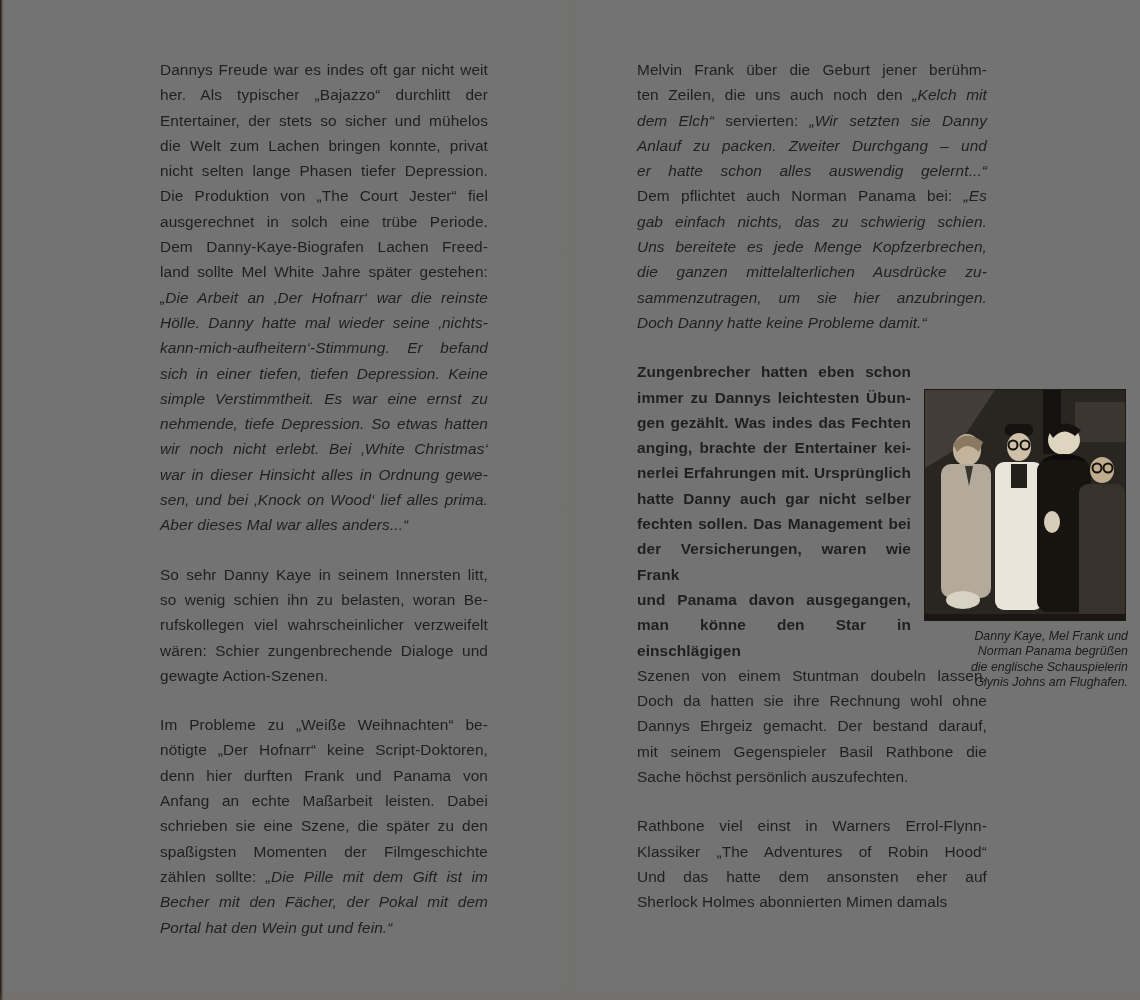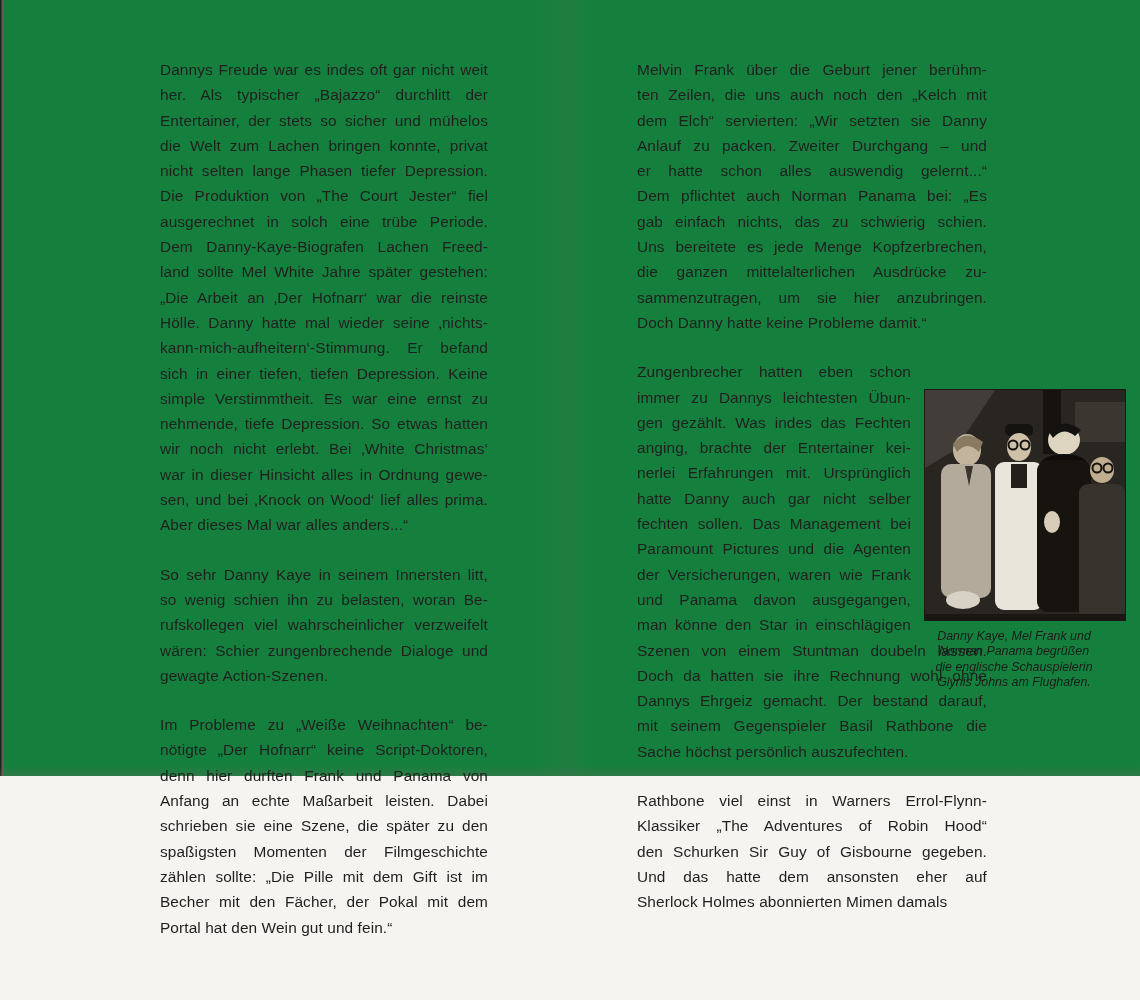--- a/index.html
+++ b/index.html
@@ -2,22 +2,22 @@
 <html lang="de"><head>
 <meta charset="utf-8">
 <style>
   html,body{margin:0;padding:0;}
   body{
     width:1140px;height:1000px;overflow:hidden;
     font-family:"Liberation Sans","DejaVu Sans",sans-serif;
     background:#f6f4f1;
   }
   .spread{
-    position:relative;width:1140px;height:776px;
-    background:#15803d;color:#1f1f1f;
+    position:relative;width:1140px;height:1000px;
+    background:#737373;color:#1f1f1f;
   }
   
   .spine-edge{
     position:absolute;left:0;top:0;width:4px;height:100%;
     background:linear-gradient(to right,#16130f,#6a645c 70%,rgba(106,100,92,0));
   }
   .gutter-shadow{
     position:absolute;left:536px;top:0;width:56px;height:100%;
     background:linear-gradient(to right,rgba(110,100,90,0) 0%,rgba(110,100,90,0.06) 40%,rgba(110,100,90,0.10) 58%,rgba(110,100,90,0) 100%);
   }
@@ -31,31 +31,31 @@
     font-size:15.4px;line-height:25.3px;letter-spacing:0.1px;
   }
   .col-left{left:160px;width:328px;}
   .col-right{left:637px;width:350px;}
   .para + .para{margin-top:24px;}
   .line{
     text-align:justify;text-align-last:justify;
     -moz-text-align-last:justify;
   }
   .line.last{text-align-last:left;-moz-text-align-last:left;}
-  .line.narrow{margin-right:76px;}
-  .it{}
+  .line.narrow{margin-right:76px;font-weight:bold;}
+  .it{font-style:italic;}
   
   .photo{
     position:absolute;left:925px;top:390px;width:200px;height:230px;margin:0;
     outline:1px solid #1c1a17;background:#292622;
   }
   .photo svg{display:block;width:100%;height:100%;}
   .photo-caption{
     position:absolute;left:900px;top:629px;width:228px;
-    text-align:center;font-style:italic;
+    text-align:right;font-style:italic;
     font-size:12.4px;line-height:15.3px;color:#1b1b1b;
   }
 </style>
 </head>
 <body>
 
 <div class="spread">
 
   <div class="spine-edge"></div>
   <div class="gutter-shadow"></div>
@@ -117,34 +117,32 @@
         <div class="line last"><span class="it">Doch Danny hatte keine Probleme damit.“</span></div>
       </div>
       <div class="para">
         <div class="line narrow"><span>Zungenbrecher hatten eben schon</span></div>
         <div class="line narrow"><span>immer zu Dannys leichtesten Übun-</span></div>
         <div class="line narrow"><span>gen gezählt. Was indes das Fechten</span></div>
         <div class="line narrow"><span>anging, brachte der Entertainer kei-</span></div>
         <div class="line narrow"><span>nerlei Erfahrungen mit. Ursprünglich</span></div>
         <div class="line narrow"><span>hatte Danny auch gar nicht selber</span></div>
         <div class="line narrow"><span>fechten sollen. Das Management bei</span></div>
-        <div class="line narrow"><span>Paramount Pictures und die Agenten</span></div>
         <div class="line narrow"><span>der Versicherungen, waren wie Frank</span></div>
         <div class="line narrow"><span>und Panama davon ausgegangen,</span></div>
         <div class="line narrow"><span>man könne den Star in einschlägigen</span></div>
         <div class="line"><span>Szenen von einem Stuntman doubeln lassen.</span></div>
         <div class="line"><span>Doch da hatten sie ihre Rechnung wohl ohne</span></div>
         <div class="line"><span>Dannys Ehrgeiz gemacht. Der bestand darauf,</span></div>
         <div class="line"><span>mit seinem Gegenspieler Basil Rathbone die</span></div>
         <div class="line last"><span>Sache höchst persönlich auszufechten.</span></div>
       </div>
       <div class="para">
         <div class="line"><span>Rathbone viel einst in Warners Errol-Flynn-</span></div>
         <div class="line"><span>Klassiker „The Adventures of Robin Hood“</span></div>
-        <div class="line"><span>den Schurken Sir Guy of Gisbourne gegeben.</span></div>
         <div class="line"><span>Und das hatte dem ansonsten eher auf</span></div>
         <div class="line last"><span>Sherlock Holmes abonnierten Mimen damals</span></div>
       </div>
     </section>
 
   <figure class="photo">
     <svg viewBox="0 0 200 230" preserveAspectRatio="none">
       <rect x="0" y="0" width="200" height="230" fill="#292622"></rect>
       <polygon points="0,0 70,0 30,60 0,78" fill="#57504a" opacity="0.55"></polygon>
       <rect x="118" y="0" width="18" height="64" fill="#15120f"></rect>

